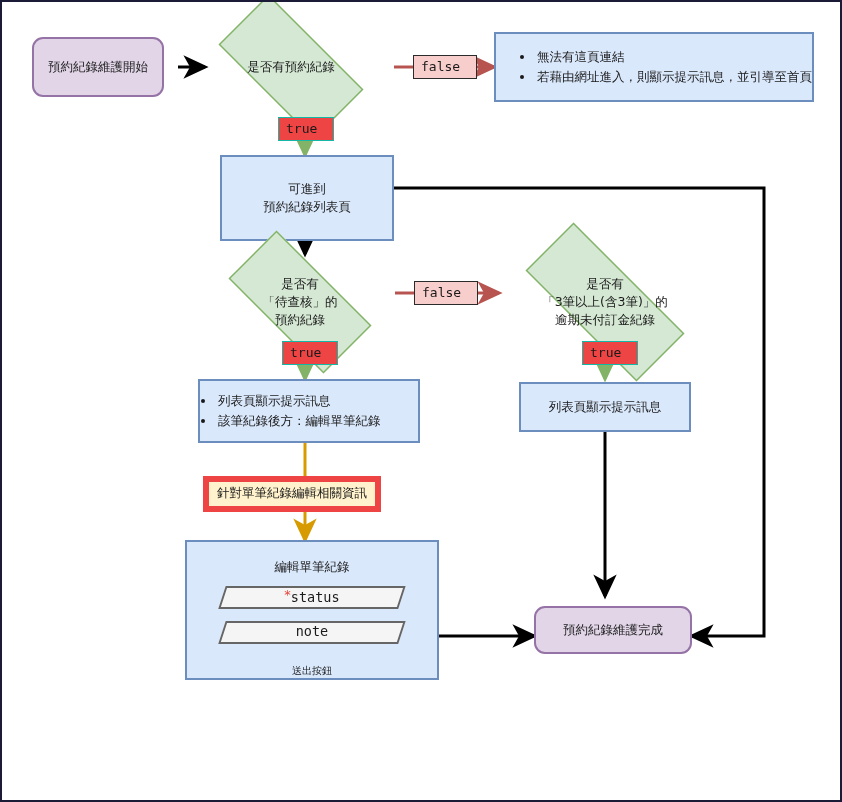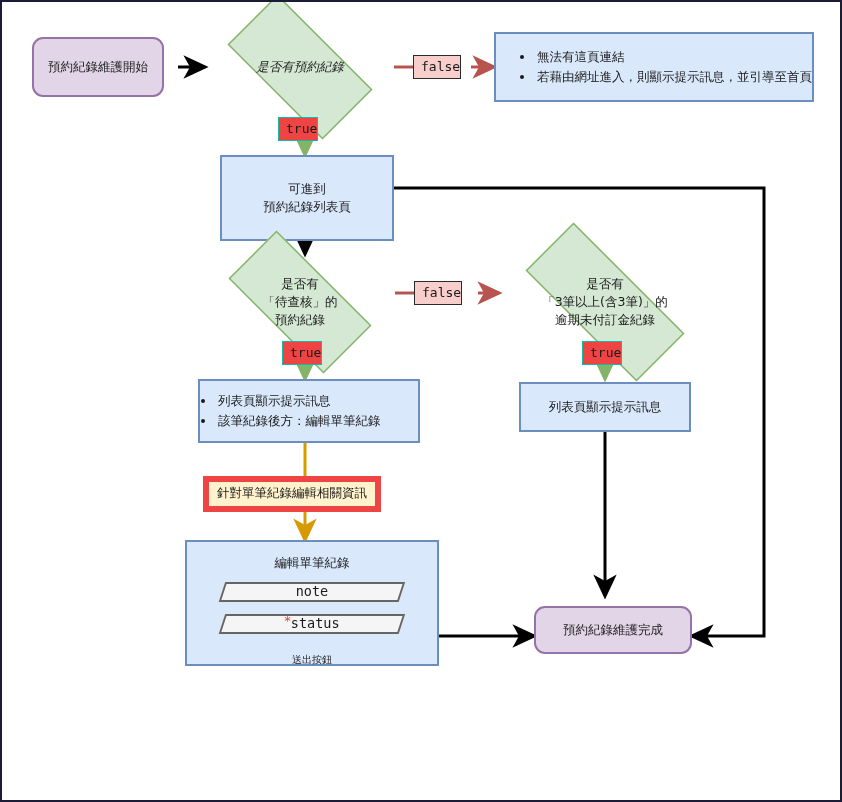--- a/index.html
+++ b/index.html
@@ -85,21 +85,21 @@
   }
   .bullets li { padding-left: 2px; }
 
   
   .edge-label {
     position: absolute;
     box-sizing: border-box;
     font-family: "DejaVu Sans Mono", "Liberation Mono", monospace;
     font-size: 13px;
     line-height: 1;
-    padding: 4px 0 5px 7px;
+    padding: 4px 16px 5px 7px;
     z-index: 5;
     white-space: nowrap;
     color: #1a1a1a;
   }
   .label-true {
     background: #ef4444;
     border: 1px solid #14b8a6;
   }
   .label-false {
     background: #f8cecc;
@@ -207,21 +207,21 @@
 
     <path d="M603,430 L603,594" stroke="#000000" stroke-width="3" fill="none" marker-end="url(#ah-black)"></path>
 
     <path d="M437,634 L532,634" stroke="#000000" stroke-width="3" fill="none" marker-end="url(#ah-black)"></path>
   </svg>
 
   <div class="node terminator" style="left:30px; top:35px; width:132px; height:60px;">
     <div>預約紀錄維護開始</div>
   </div>
 
-  <div class="node decision" style="left:203px; top:15px; width:190px; height:100px;font-style:italic;">
+  <div class="node decision" style="left:194px; top:15px; width:190px; height:100px;">
     <div class="diamond-shape"></div>
     <div class="diamond-label">是否有預約紀錄</div>
   </div>
 
   <div class="edge-label label-false" style="left:411px; top:53px;">false</div>
 
   <div class="node process" style="left:492px; top:30px; width:320px; height:70px; align-items:flex-end; justify-content:center;">
     <ul class="bullets">
       <li>無法有這頁連結</li>
       <li>若藉由網址進入，則顯示提示訊息，並引導至首頁</li>
@@ -265,37 +265,37 @@
       <li>該筆紀錄後方：編輯單筆紀錄</li>
     </ul>
   </div>
 
   <div class="node process" style="left:517px; top:380px; width:172px; height:50px;">
     <div>列表頁顯示提示訊息</div>
   </div>
 
   <div class="edge-label label-note" style="left:201px; top:474px;">針對單筆紀錄編輯相關資訊</div>
 
-  <div class="node process form-card" style="left:183px; top:538px; width:254px; height:126px;justify-content:center;">
+  <div class="node process form-card" style="left:183px; top:538px; width:254px; height:140px;justify-content:center;">
     <div class="form-title">編輯單筆紀錄</div>
+
+    <div class="para-field">
+      <div class="para-shape"></div>
+      <div class="para-text">
+        <span class="req-star">*</span><span>status</span>
+      </div>
+    </div>
 
     <div class="para-field">
       <div class="para-shape"></div>
       <div class="para-text">
         <span>note</span>
       </div>
     </div>
 
-    <div class="para-field">
-      <div class="para-shape"></div>
-      <div class="para-text">
-        <span class="req-star">*</span><span>status</span>
-      </div>
-    </div>
-
     <div class="form-submit">送出按鈕</div>
   </div>
 
   <div class="node terminator" style="left:532px; top:604px; width:158px; height:48px;">
     <div>預約紀錄維護完成</div>
   </div>
 
 </div>
 
 </body></html>

